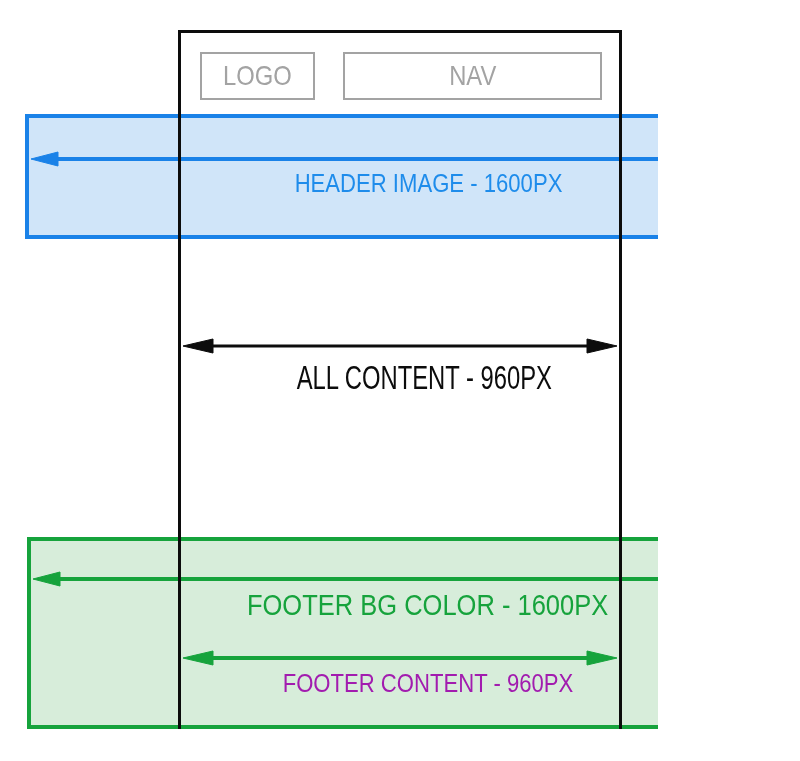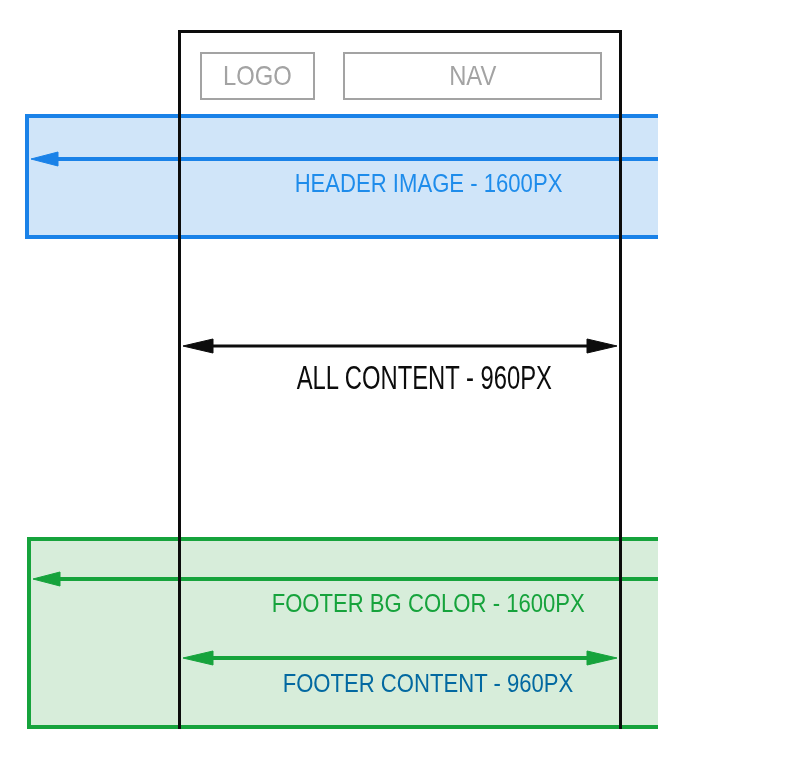--- a/index.html
+++ b/index.html
@@ -94,25 +94,25 @@
     left: 25px; width: 750px; top: 170px;
     color: #1e8ceb; font-size: 26px;
   }
   .label-content {
     left: 174px; width: 444px; top: 360px;
     color: #0c0c0c; font-size: 34px;
   }
   .label-content .squeeze { transform: scaleX(0.70); }
   .label-footer-bg {
     left: 27px; width: 746px; top: 590px;
-    color: #16a33c; font-size: 26px;
+    color: #16a33c; font-size: 30px;
   }
   .label-footer-content {
     left: 178px; width: 444px; top: 670px;
-    color: #0369a1; font-size: 26px;
+    color: #a21caf; font-size: 26px;
   }
 </style>
 </head>
 <body>
 
 <div class="canvas">
 
   <div class="band header"></div>
   <div class="band footer"></div>
 

